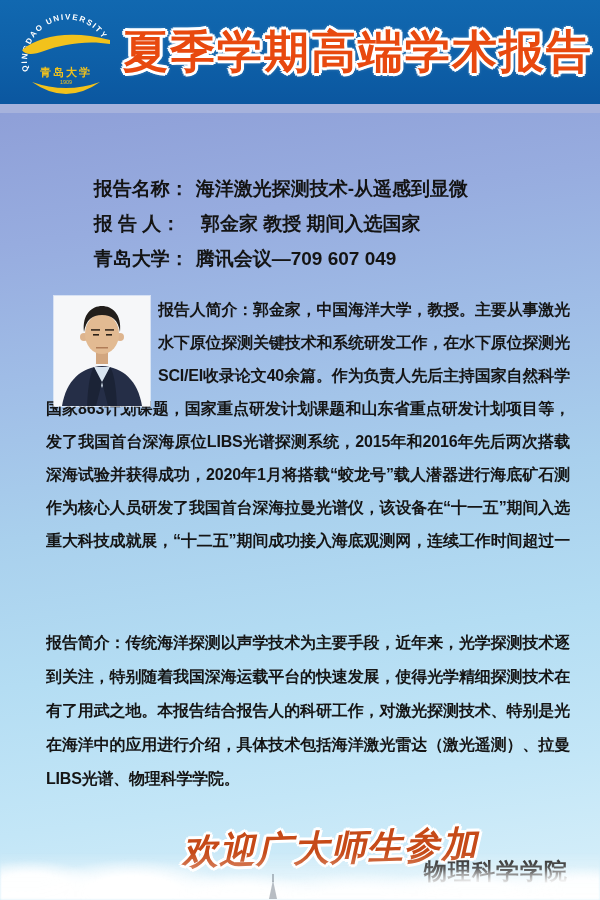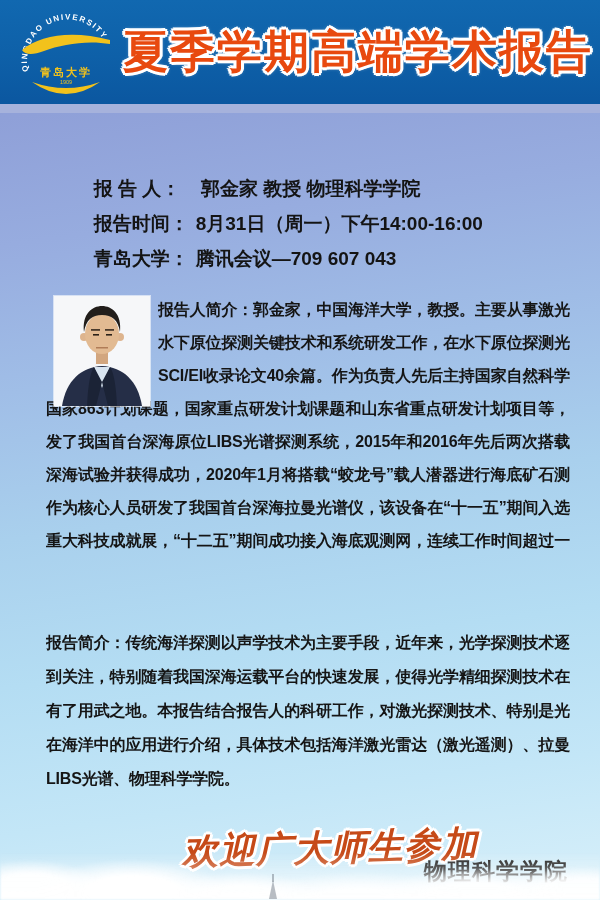--- a/index.html
+++ b/index.html
@@ -109,27 +109,27 @@
       <text x="50" y="73" text-anchor="middle" font-size="11" font-weight="bold" fill="#F2C21C" letter-spacing="2" font-family="Liberation Sans, sans-serif">青岛大学</text>
       <text x="50" y="81" text-anchor="middle" font-size="5.5" fill="#F2C21C" font-family="Liberation Sans, sans-serif">1909</text>
       <path d="M16,79 Q50,103 84,79 Q50,91 16,79 Z" fill="#F2C21C"></path>
     </svg>
     <h1 class="banner-title">夏季学期高端学术报告</h1>
   </header>
   <div class="banner-strip"></div>
 
   <section class="info">
     <div class="info-row">
-      <span class="info-label">报 告 人：</span><span> 郭金家 教授 物理科学学院</span>
+      <span class="info-label">报告名称：</span><span>海洋激光探测技术-从遥感到显微</span>
     </div>
     <div class="info-row">
-      <span class="info-label">报告时间：</span><span>8月31日（周一）下午14:00-16:00</span>
+      <span class="info-label">报 告 人：</span><span> 郭金家 教授 期间入选国家</span>
     </div>
     <div class="info-row">
-      <span class="info-label">青岛大学：</span><span>腾讯会议—709 607 043</span>
+      <span class="info-label">青岛大学：</span><span>腾讯会议—709 607 049</span>
     </div>
   </section>
 
   <section class="bio">
     <figure class="photo-frame">
       <svg viewBox="0 0 96 110">
         <rect x="0" y="0" width="96" height="110" fill="#f6f7f9"></rect>
         <path d="M8,110 C12,85 27,71 48,70 C69,71 84,85 88,110 Z" fill="#252e47"></path>
         <path d="M40,71 L48,92 L56,71 Z" fill="#d8e4f0"></path>
         <path d="M40,71 L48,86 L42,110 L33,110 C34,90 36,77 40,71 Z" fill="#1b2336"></path>

